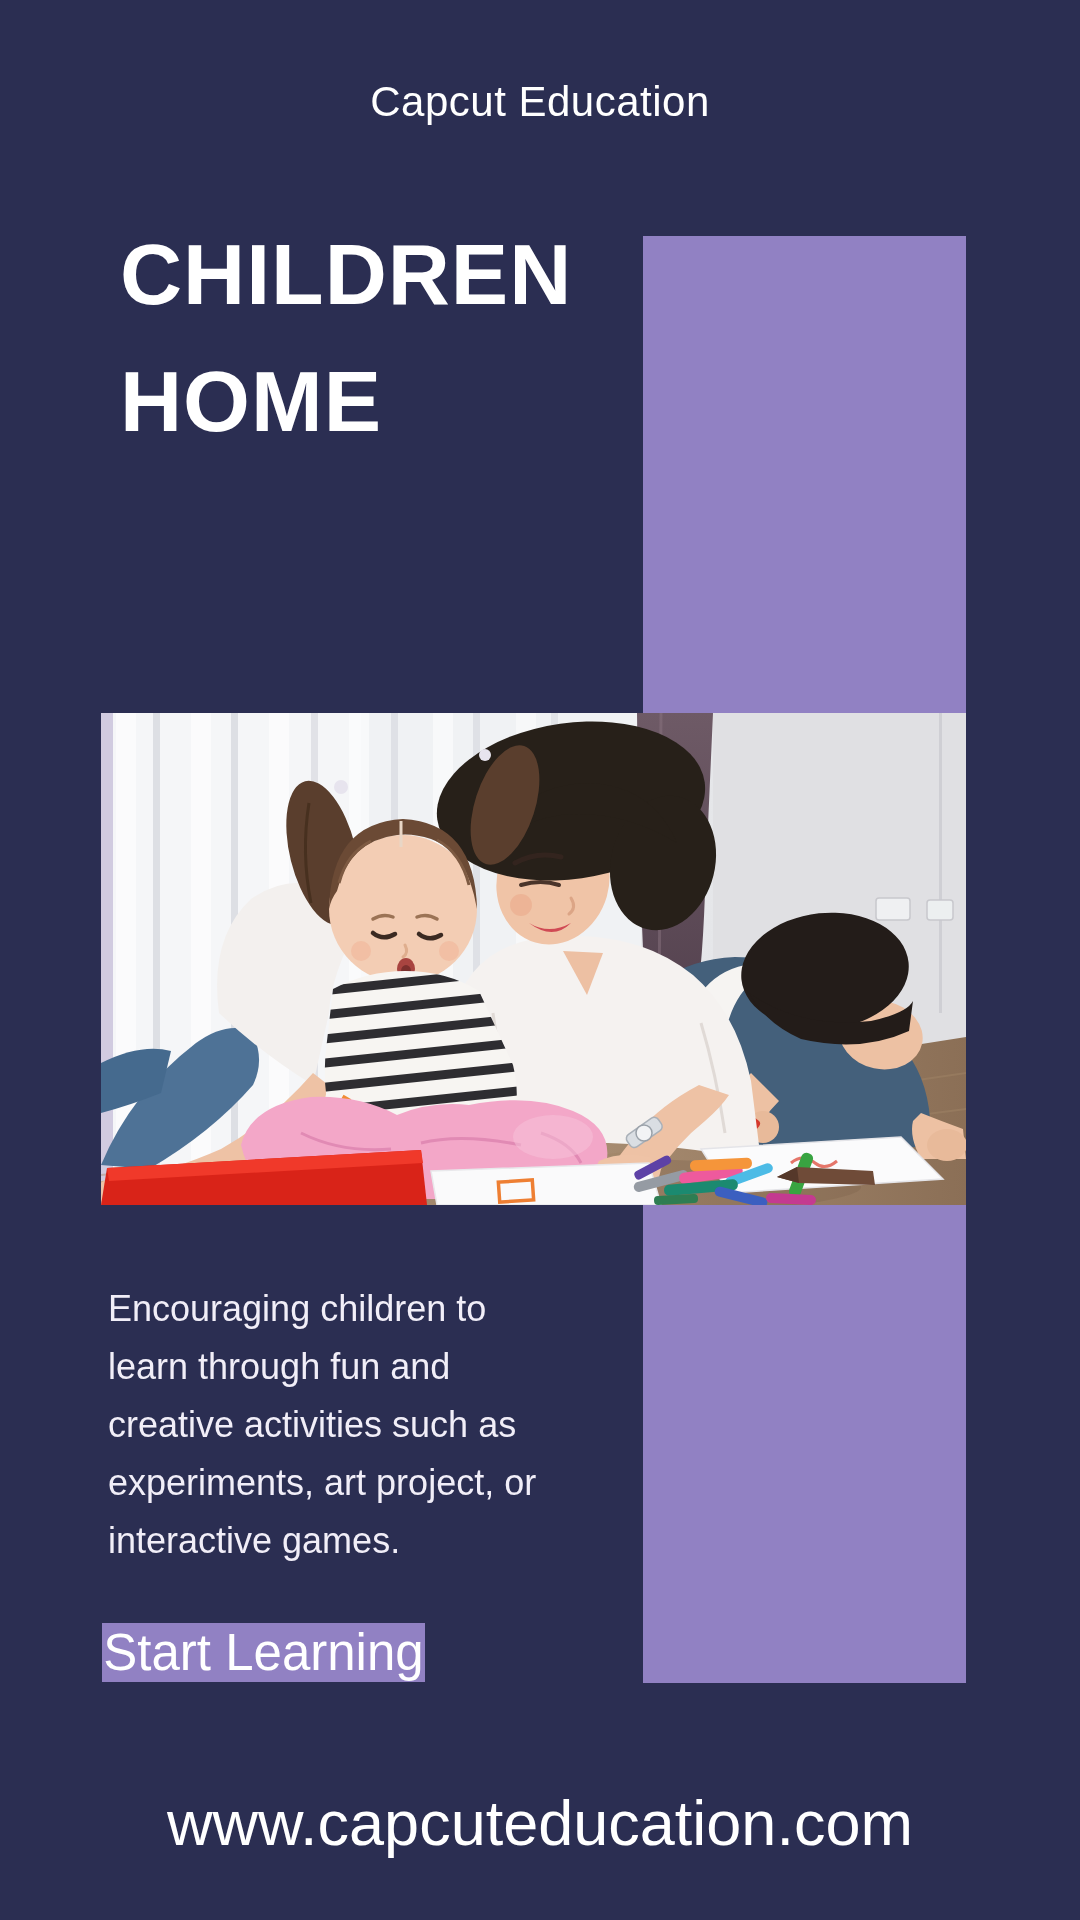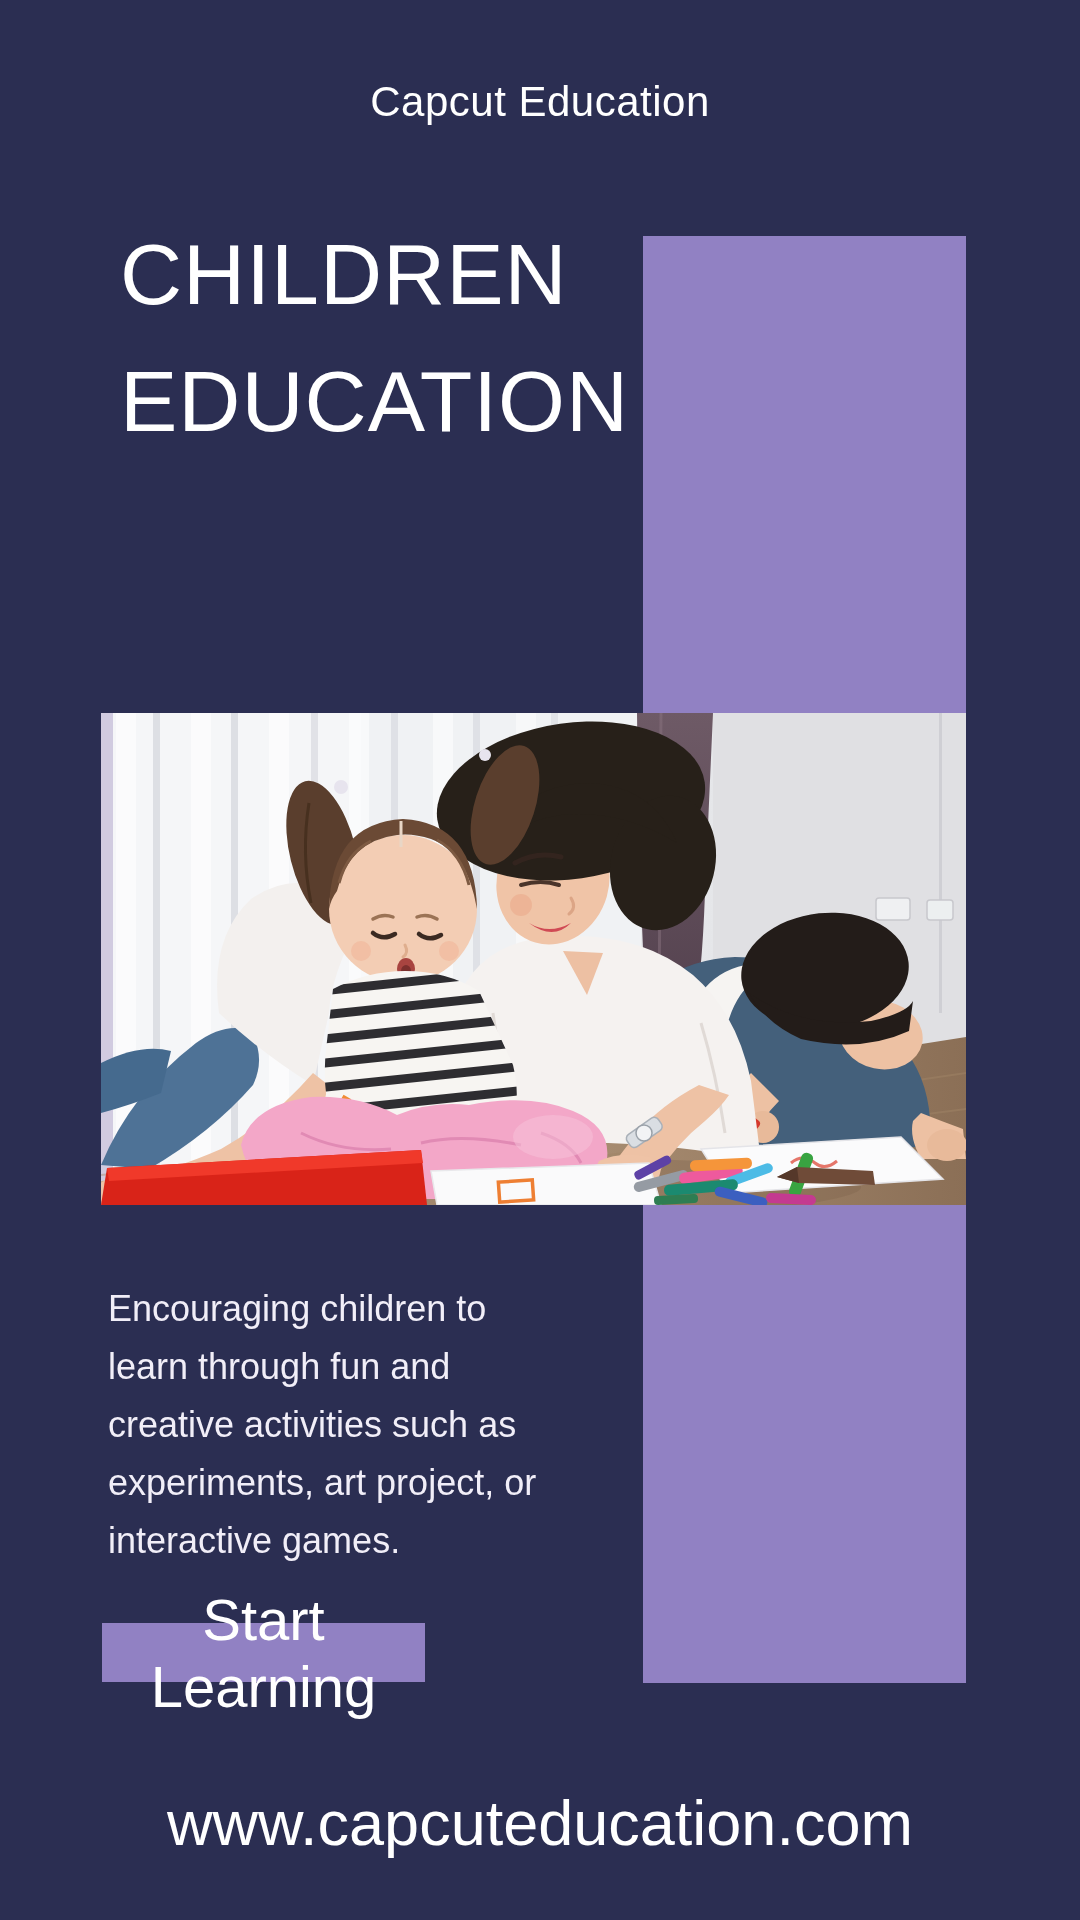--- a/index.html
+++ b/index.html
@@ -37,21 +37,21 @@
     position: absolute;
     left: 120px;
     top: 211px;
     margin: 0;
     font-size: 86px;
     line-height: 127px;
     font-weight: 500;
     letter-spacing: 1px;
     color: #ffffff;
   }
-  .title span { display: block; }
+  .title span { display: block; font-weight: bold; }
   .photo {
     position: absolute;
     left: 101px;
     top: 713px;
     width: 865px;
     height: 492px;
     overflow: hidden;
   }
   .photo svg { display: block; width: 100%; height: 100%; }
   .description {
@@ -69,21 +69,21 @@
   .cta-button {
     position: absolute;
     left: 102px;
     top: 1623px;
     width: 323px;
     height: 59px;
     background: #9181c3;
     color: #ffffff;
     border: none;
     font-family: "Liberation Sans", sans-serif;
-    font-size: 58px;
+    font-size: 51px;
     font-weight: 500;
     display: flex;
     align-items: center;
     justify-content: center;
     cursor: pointer;
     padding: 0;
   }
   .website {
     position: absolute;
     left: 0;
@@ -100,21 +100,21 @@
 <body>
 
 <div class="canvas">
 
   <div class="brand">Capcut Education</div>
 
   <div class="accent-rect"></div>
 
   <h1 class="title">
     <span>CHILDREN</span>
-    <span>EDUCATION</span>
+    <span>HOME</span>
   </h1>
 
   <div class="photo">
     <svg viewBox="0 0 865 492" preserveAspectRatio="none" aria-hidden="true">
       <defs>
         <linearGradient id="wallG" x1="0" y1="0" x2="1" y2="0">
           <stop offset="0" stop-color="#f3f4f6"></stop>
           <stop offset="0.55" stop-color="#eaebee"></stop>
           <stop offset="1" stop-color="#dcdde0"></stop>
         </linearGradient>

